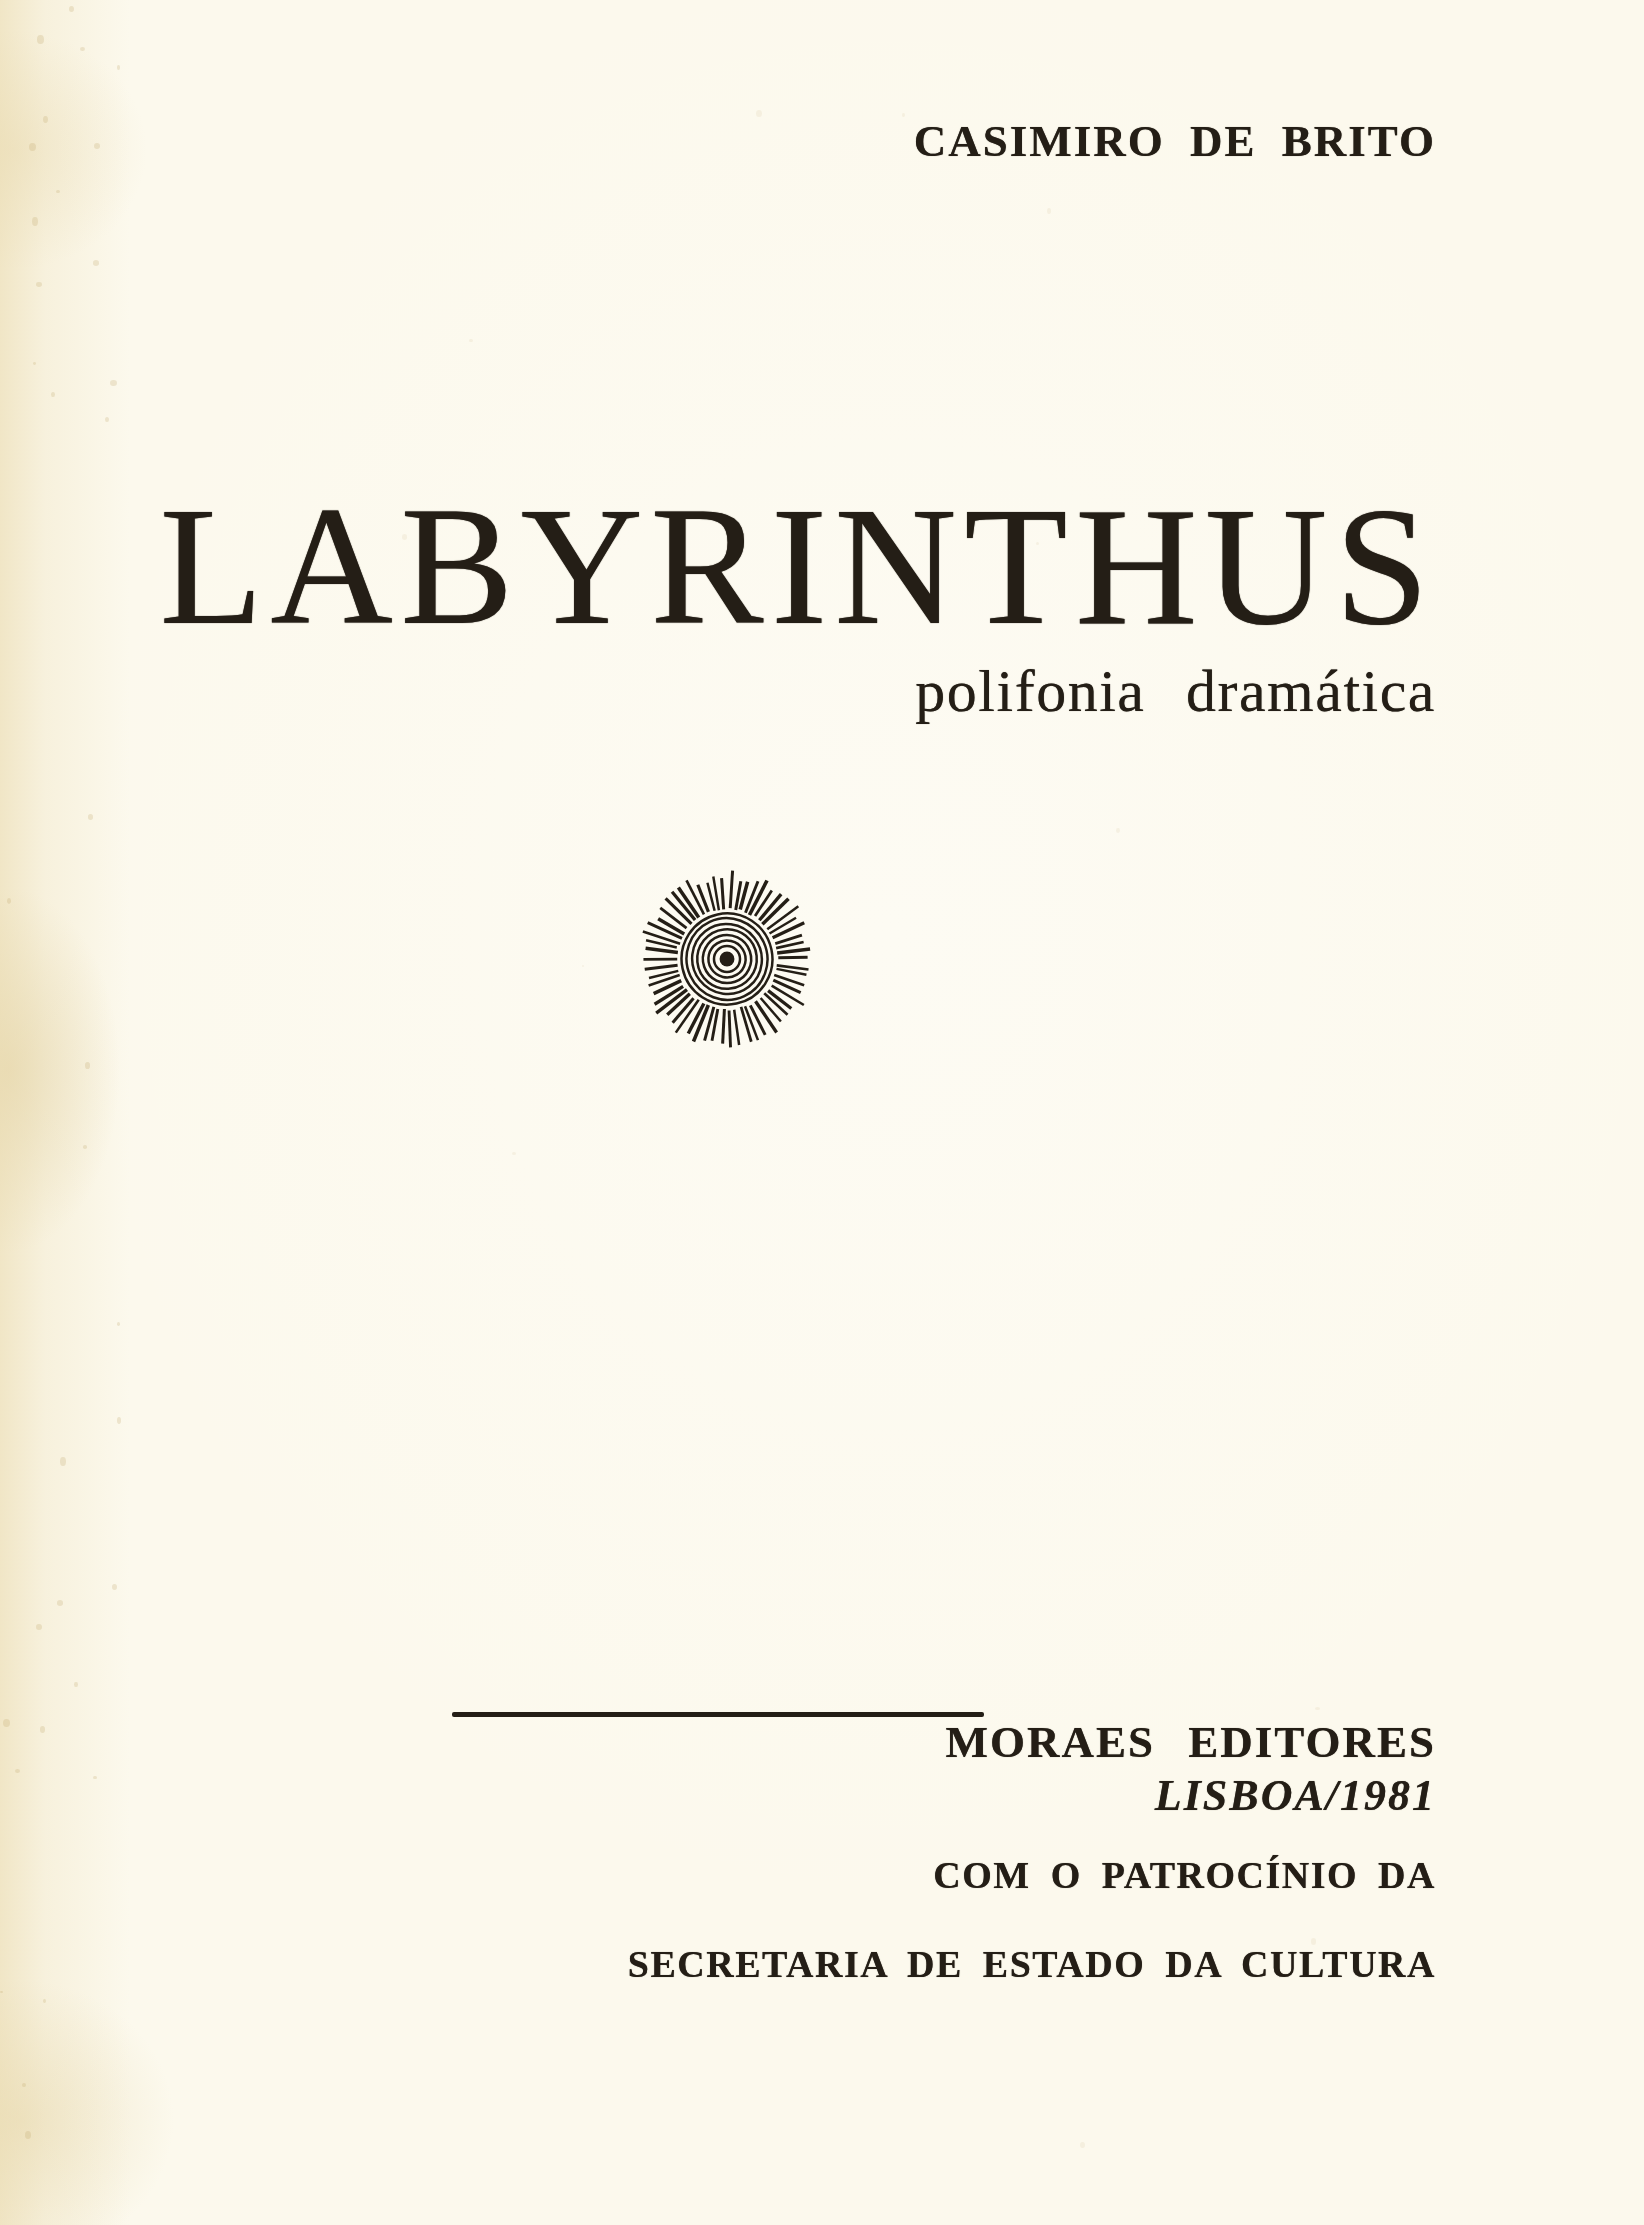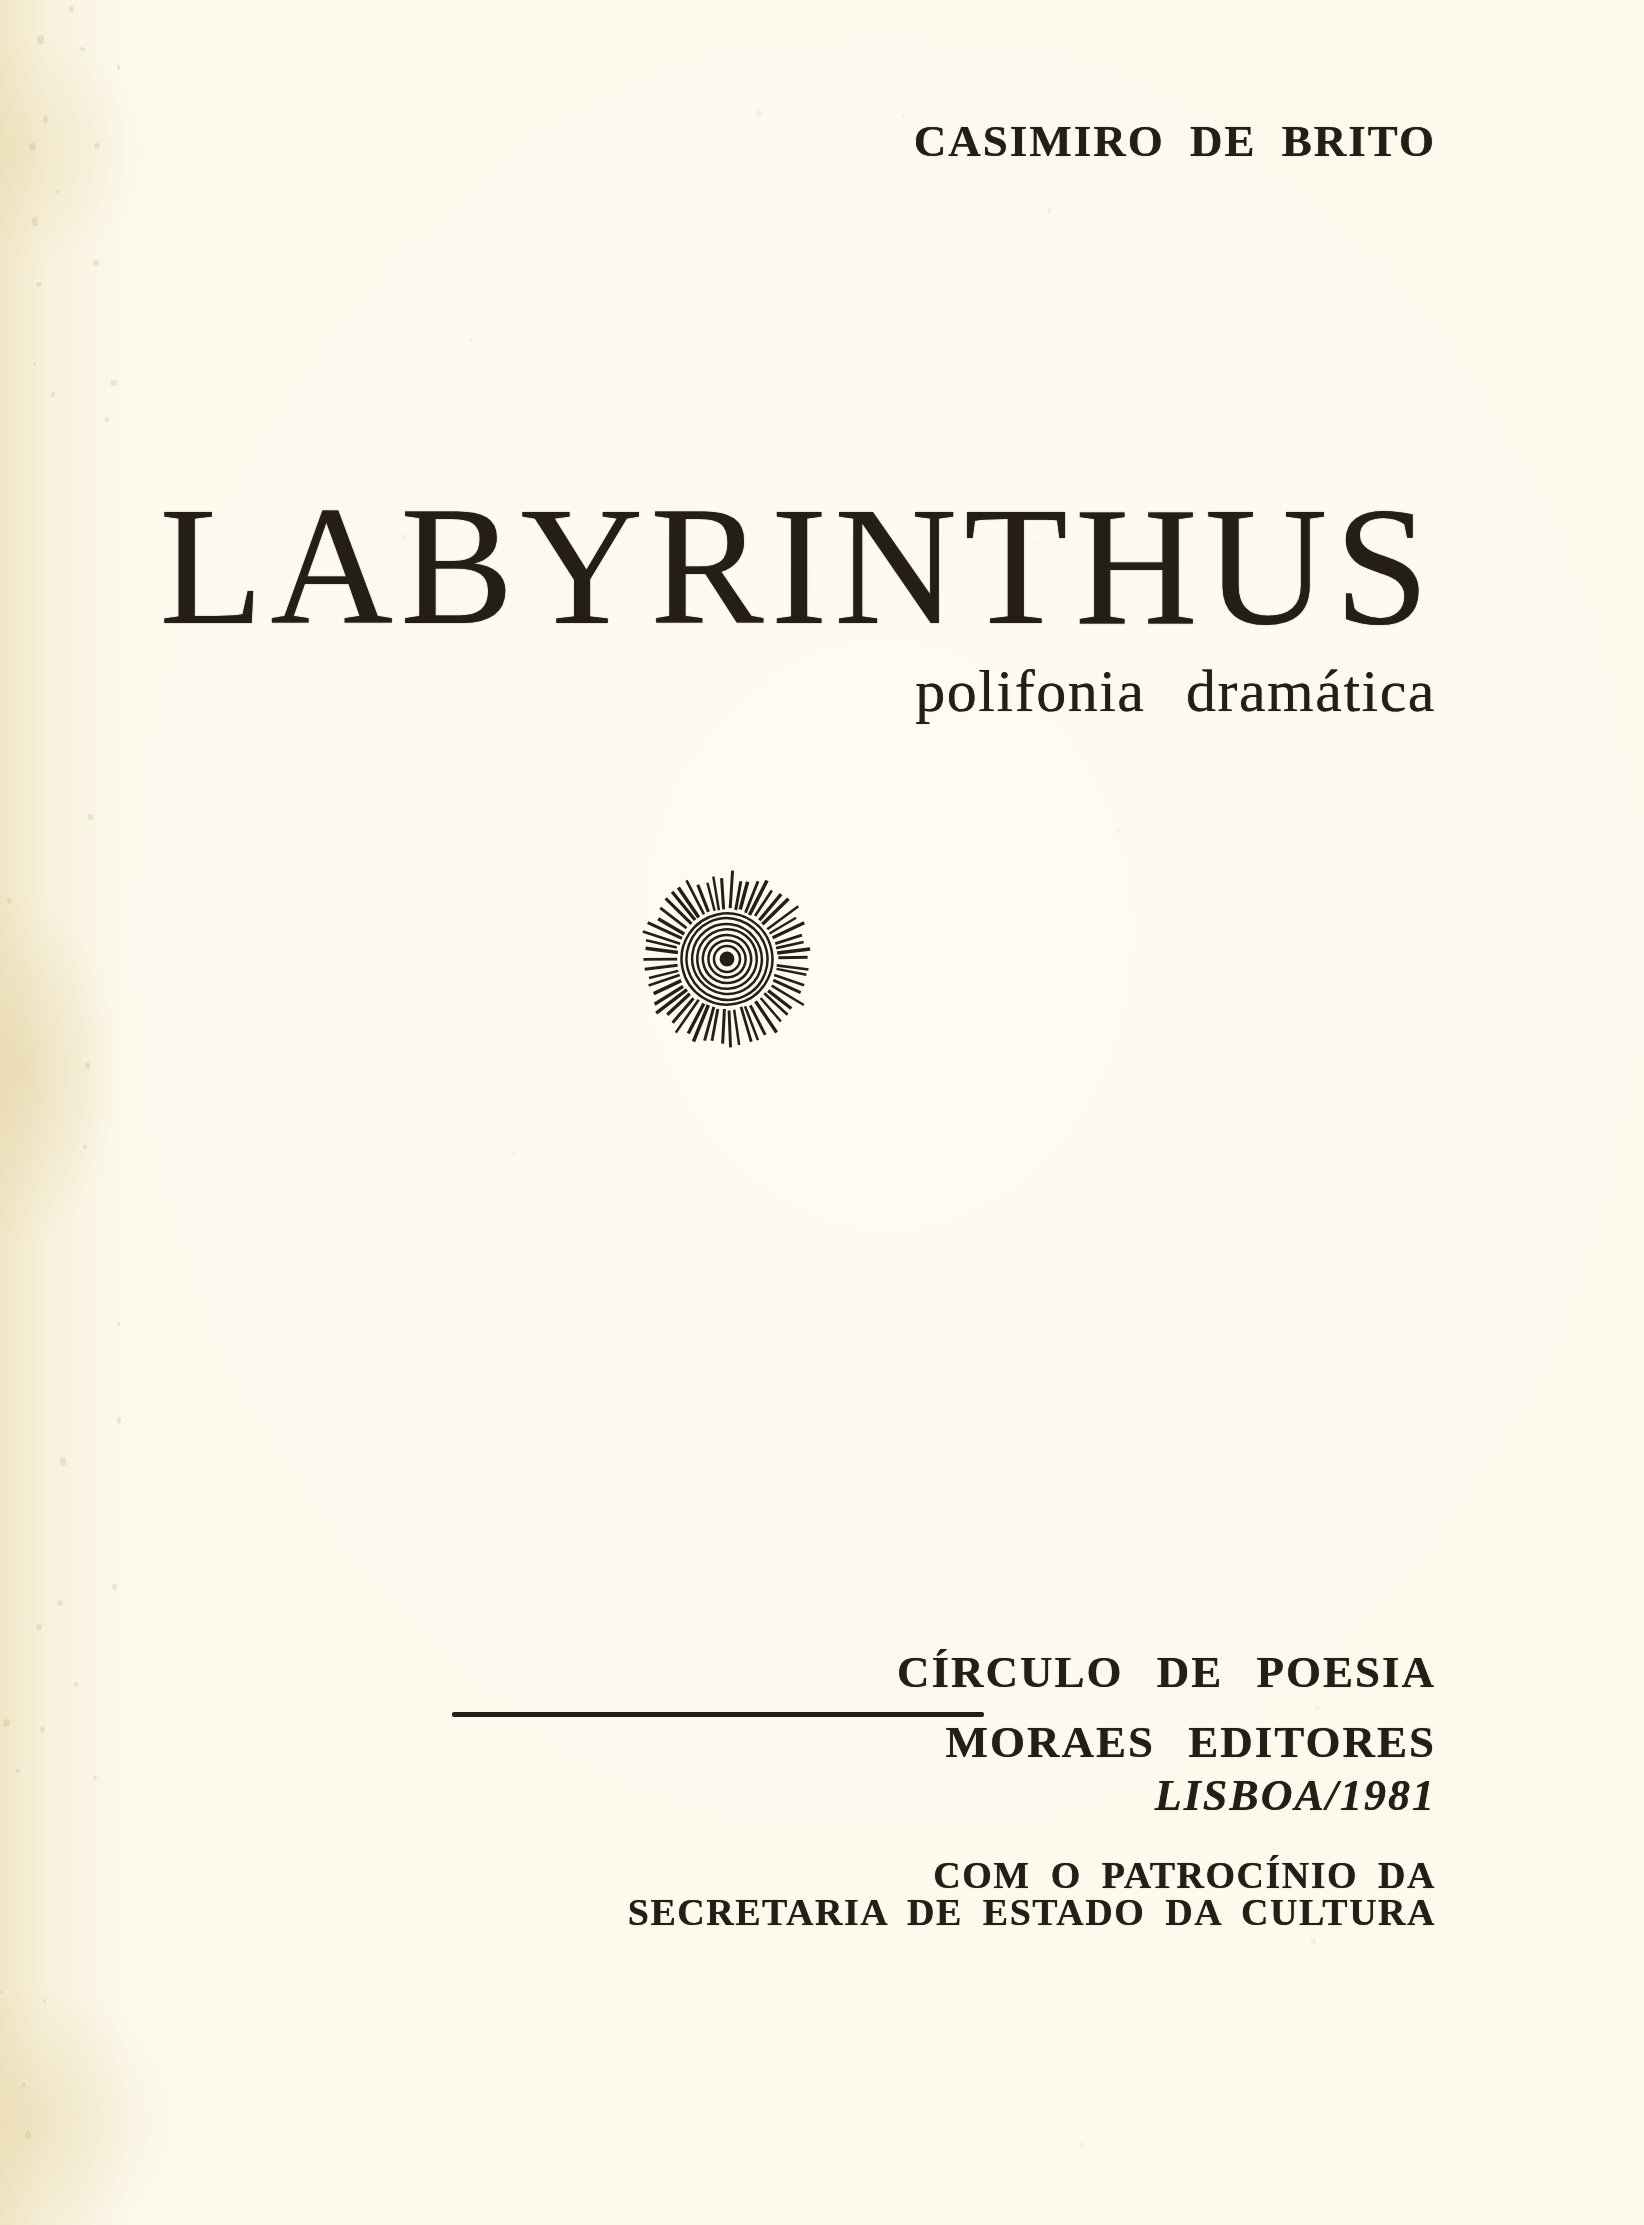--- a/index.html
+++ b/index.html
@@ -71,21 +71,21 @@
     top: 1774px;
     font-size: 44px; font-weight: 700; font-style: italic;
     letter-spacing: 2px;
   }
   .patronage-1 {
     top: 1856px;
     font-size: 38px; font-weight: 700;
     letter-spacing: 1.5px; word-spacing: 9px;
   }
   .patronage-2 {
-    top: 1893px;
+    top: 1945px;
     font-size: 38px; font-weight: 700;
     letter-spacing: 1.5px; word-spacing: 9px;
   }
   .speckle { position: absolute; border-radius: 50%; pointer-events: none; }
 </style>
 </head>
 <body>
 
 <div class="page">
 
@@ -159,21 +159,20 @@
         <line x1="38.03" y1="-37.30" x2="66.12" y2="-64.84" stroke="#241e16" stroke-width="3.87"></line>
         <line x1="43.31" y1="-31.97" x2="76.70" y2="-56.63" stroke="#241e16" stroke-width="2.74"></line>
         <line x1="45.72" y1="-27.36" x2="74.22" y2="-44.41" stroke="#241e16" stroke-width="2.60"></line>
         <line x1="49.03" y1="-22.94" x2="83.05" y2="-38.86" stroke="#241e16" stroke-width="3.55"></line>
         <line x1="51.89" y1="-16.52" x2="80.58" y2="-25.65" stroke="#241e16" stroke-width="3.00"></line>
         <line x1="52.80" y1="-11.68" x2="82.38" y2="-18.23" stroke="#241e16" stroke-width="2.87"></line>
         <line x1="53.94" y1="-6.54" x2="89.34" y2="-10.84" stroke="#241e16" stroke-width="3.81"></line>
       </svg>
   </div>
 
-  <div class="line series">CÍRCULO DE POESIA</div>
 
   <div class="rule"></div>
 
   <div class="line publisher">MORAES EDITORES</div>
 
   <div class="line place-year">LISBOA/1981</div>
 
   <div class="line patronage-1">COM O PATROCÍNIO DA</div>
 
   <div class="line patronage-2">SECRETARIA DE ESTADO DA CULTURA</div>

